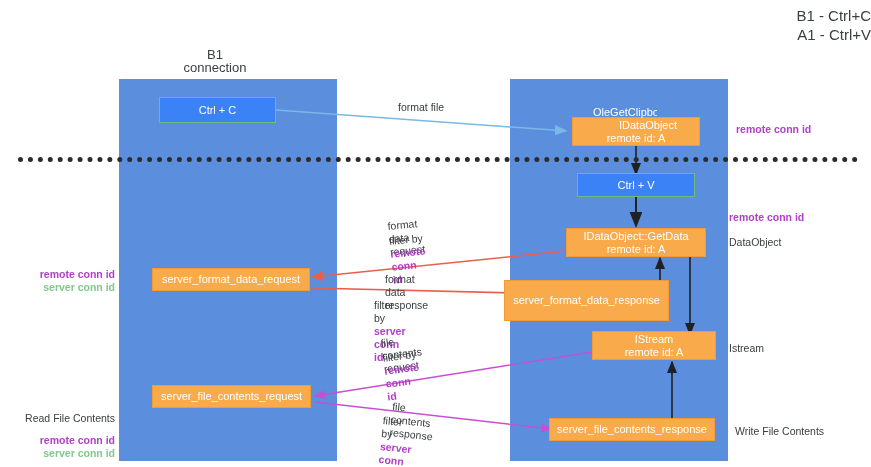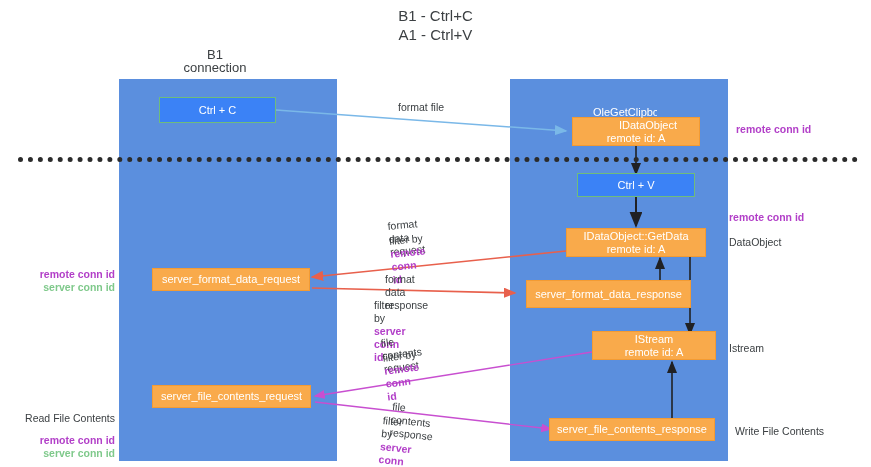--- a/index.html
+++ b/index.html
@@ -19,21 +19,21 @@
   .lane{position:absolute;background:#5b8fde;}
 
   
   .colhead{
     position:absolute;text-align:center;font-size:13px;line-height:13px;color:#3c4043;
     white-space:pre-line;
   }
 
   
   .title{
-    position:absolute;left:0;top:6px;width:871px;text-align:center;
+    position:absolute;left:0;top:6px;width:871px;text-align:right;
     font-size:15px;line-height:19px;color:#3c4043;white-space:pre-line;
   }
 
   
   .node{
     position:absolute;box-sizing:border-box;
     display:flex;align-items:center;justify-content:center;
     text-align:center;color:#ffffff;font-size:11px;line-height:13px;
     white-space:pre-line;padding:2px 4px;
   }
@@ -126,21 +126,21 @@
     </span>
   </div>
 
   <div class="node green" style="left:577px;top:173px;width:118px;height:24px;">Ctrl + V</div>
 
   <div class="node orange" style="left:566px;top:228px;width:140px;height:29px;">IDataObject::GetData
 remote id: A</div>
 
   <div class="node orange" style="left:152px;top:268px;width:158px;height:23px;text-align:center;">server_format_data_request</div>
 
-  <div class="node orange" style="left:526px;top:280px;width:165px;height:28px;">server_format_data_response</div>
+  <div class="node orange" style="left:504px;top:280px;width:165px;height:41px;">server_format_data_response</div>
 
   <div class="node orange" style="left:592px;top:331px;width:124px;height:29px;">IStream
 remote id: A</div>
 
   <div class="node orange" style="left:152px;top:385px;width:159px;height:23px;">server_file_contents_request</div>
 
   <div class="node orange" style="left:549px;top:418px;width:166px;height:23px;">server_file_contents_response</div>
 
   <div class="ftext" style="left:398px;top:101px;">format file</div>
 

